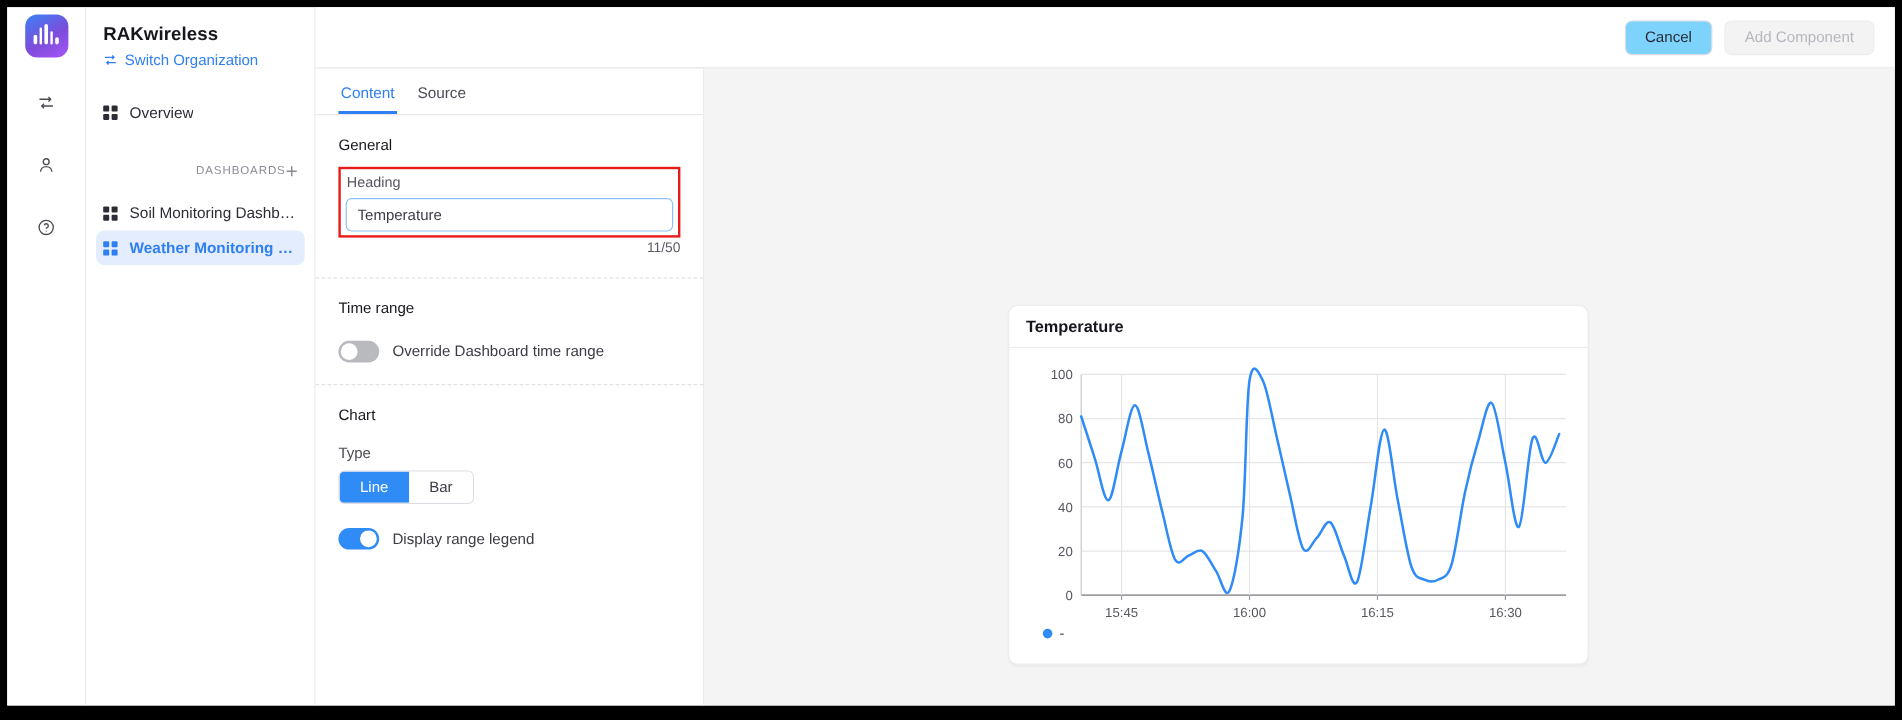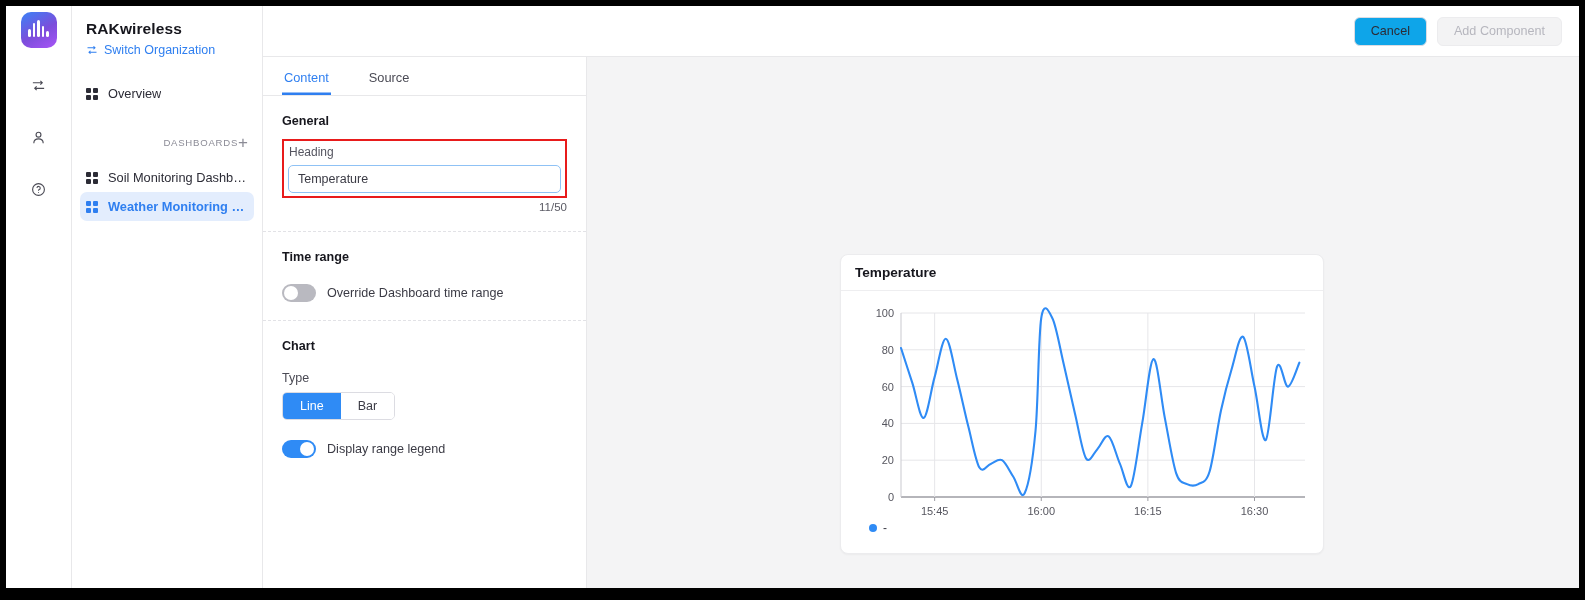--- a/index.html
+++ b/index.html
@@ -88,26 +88,26 @@
     background: #fff;
     border-right: 1px solid #e8e8ea;
     display: flex; flex-direction: column;
   }
   .panel-head {
     height: 51px; display: flex; align-items: center;
     padding: 0 19px;
     border-bottom: 1px solid #e8e8ea;
     font-size: 15.5px; font-weight: bold; color: #16161d;
   }
-  .tabs { display: flex; gap: 36px; padding: 0 19px; border-bottom: 1px solid #e8e8ea; }
+  .tabs { display: flex; gap: 15px; padding: 0 19px; border-bottom: 1px solid #e8e8ea; }
   .tab { padding: 13px 2px 10px; font-size: 12.8px; color: #4b4b55; }
   .tab.active { color: #2f7ff0; box-shadow: inset 0 -2.5px 0 #2f7ff0; }
   .sect { padding: 18px 19px 18px 19px; border-bottom: 1px dashed #e2e2e6; }
   .sect:last-child { border-bottom: none; }
-  .sect-title { font-size: 12.6px; font-weight: bold; color: #16161d; }
+  .sect-title { font-size: 12.6px; font-weight: normal; color: #16161d; }
   .field-wrap {
     margin-top: 11px; border: 2px solid #e81b1b; padding: 4px 4px 3px 4px;
   }
   .field-label { font-size: 12px; color: #555560; padding-left: 1px; }
   .txt-input {
     display: block; width: 100%; margin-top: 6px;
     height: 28px; border: 1px solid #8fc2f5; border-radius: 5px;
     padding: 0 9px; font-size: 12.5px; color: #3b3b45;
     font-family: "Liberation Sans", sans-serif; outline: none; background: #fff;
   }
@@ -150,21 +150,21 @@
   
   .topbar {
     position: absolute; left: 258px; top: 0; right: 0; height: 51px;
     background: #fff; border-bottom: 1px solid #e8e8ea;
     display: flex; align-items: center; justify-content: flex-end;
     padding-right: 17px; gap: 10px; pointer-events: none; z-index: 5;
   }
   .btn {
     font-family: "Liberation Sans", sans-serif;
     font-size: 12.6px; height: 29px; padding: 0 16px;
-    border-radius: 6px; border: 1px solid #dcdce2; background: #0ea5e9; color: #2c2c36;
+    border-radius: 6px; border: 1px solid #dcdce2; background: #7dd3fc; color: #2c2c36;
     pointer-events: auto;
   }
   .btn.disabled { background: #f3f3f4; color: #b6b6be; border-color: #ececee; }
 </style>
 </head>
 <body>
 
 <div class="frame">
 
   <div class="rail">

